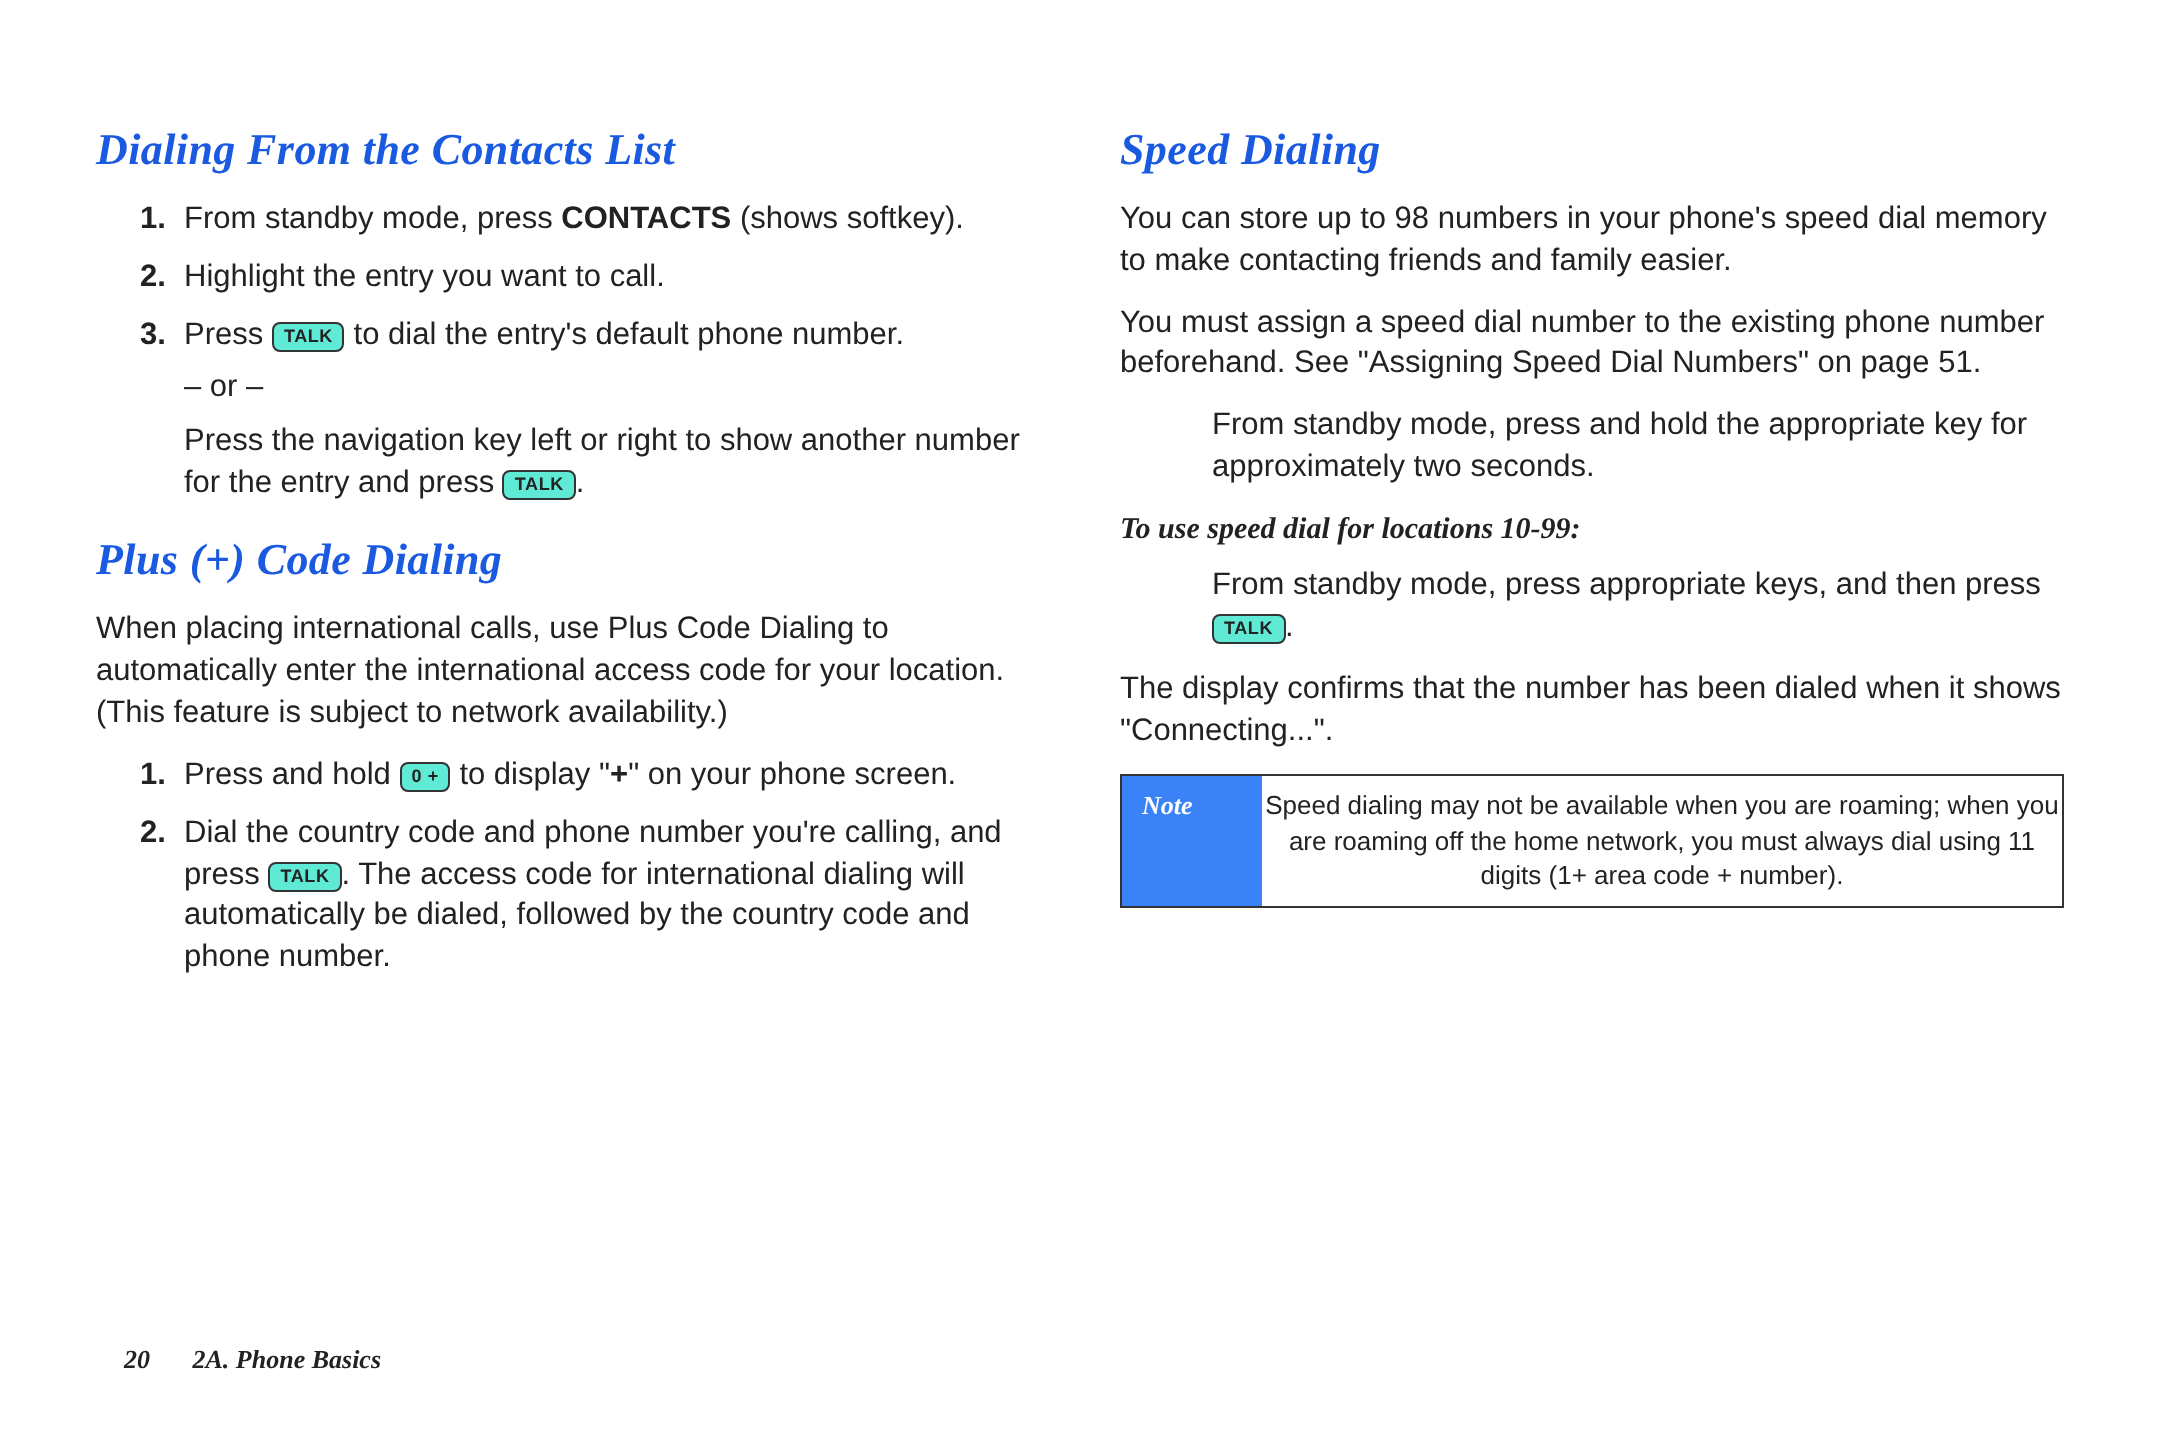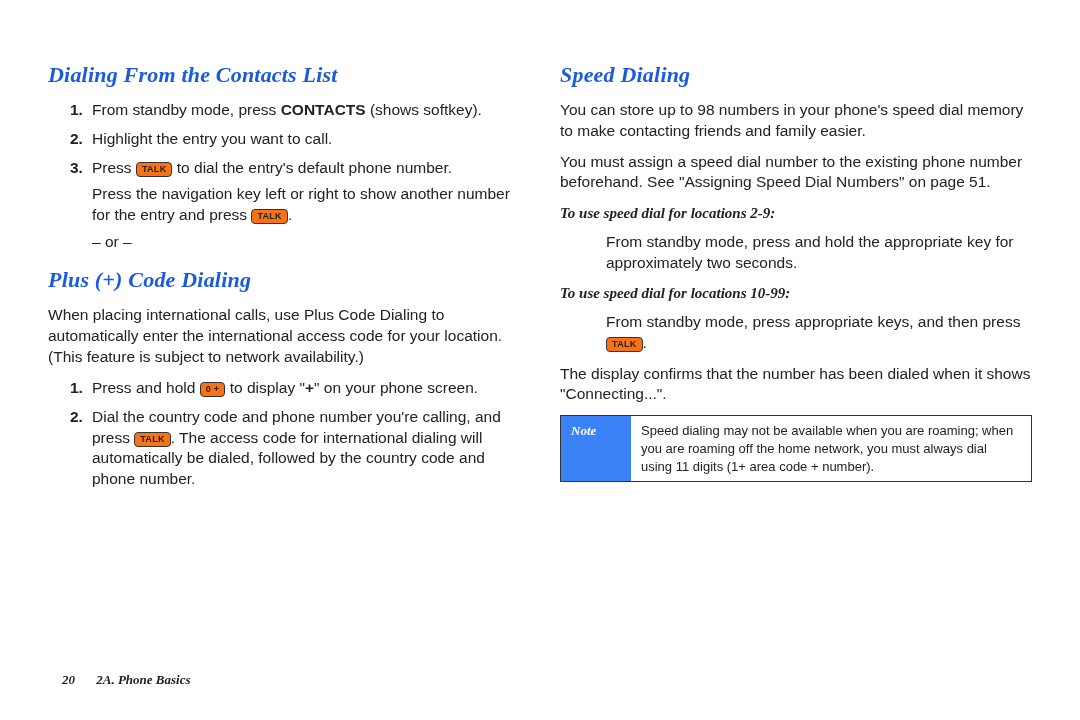--- a/index.html
+++ b/index.html
@@ -34,34 +34,34 @@
   ol li .body { flex: 1; }
   p { margin-bottom: 10px; }
   .indent { padding-left: 46px; margin-bottom: 10px; }
   .key {
     display: inline-block; border: 1px solid #333;
     border-radius: 4px; padding: 0 5px;
     font-size: 9px; font-weight: bold;
     font-family: Arial, sans-serif;
     vertical-align: 1px; line-height: 13px;
     letter-spacing: 0.3px;
-    background: #f97316;
+    background: #5eead4;
   }
   b { font-weight: bold; }
   .notebox {
     display: flex; border: 1px solid #333;
     margin-top: 8px; font-size: 13px;
   }
   .notebox .label {
     background: #3b82f6; color: #fff;
     font-style: italic; font-family: Georgia, serif;
     font-weight: bold; padding: 6px 10px;
     width: 70px; flex: 0 0 70px;
   }
-  .notebox .text { padding: 6px 10px; line-height: 1.35; }
+  .notebox .text { padding: 6px 0; line-height: 1.35; text-align: center; }
   .footer {
     position: absolute; left: 62px; bottom: 32px;
     font-style: italic; font-family: Georgia, serif;
     font-weight: bold; font-size: 13px;
   }
   .footer .pageno { margin-right: 18px; }
 </style>
 </head>
 <body>
 
@@ -76,24 +76,24 @@
         </span>
       </li>
       <li>
         <span class="num">2.</span>
         <span class="body">Highlight the entry you want to call.</span>
       </li>
       <li>
         <span class="num">3.</span>
         <span class="body">
           <span>Press </span><span class="key">TALK</span><span> to dial the entry's default phone number.</span>
+          <div style="margin-top:6px">– or –</div>
           <div style="margin-top:6px">
             <span>Press the navigation key left or right to show another number for the entry and press </span><span class="key">TALK</span><span>.</span>
           </div>
-          <div style="margin-top:6px">– or –</div>
         </span>
       </li>
     </ol>
 
     <h2 class="section">Plus (+) Code Dialing</h2>
     <p>When placing international calls, use Plus Code Dialing to automatically enter the international access code for your location. (This feature is subject to network availability.)</p>
     <ol>
       <li>
         <span class="num">1.</span>
         <span class="body">
@@ -107,21 +107,20 @@
         </span>
       </li>
     </ol>
   </div>
 
   <div class="col">
     <h2 class="section">Speed Dialing</h2>
     <p>You can store up to 98 numbers in your phone's speed dial memory to make contacting friends and family easier.</p>
     <p>You must assign a speed dial number to the existing phone number beforehand. See "Assigning Speed Dial Numbers" on page 51.</p>
 
-    <h3 class="sub">To use speed dial for locations 2-9:</h3>
     <p class="indent">From standby mode, press and hold the appropriate key for approximately two seconds.</p>
 
     <h3 class="sub">To use speed dial for locations 10-99:</h3>
     <p class="indent">
       <span>From standby mode, press appropriate keys, and then press </span><span class="key">TALK</span><span>.</span>
     </p>
 
     <p>The display confirms that the number has been dialed when it shows "Connecting...".</p>
 
     <div class="notebox">

